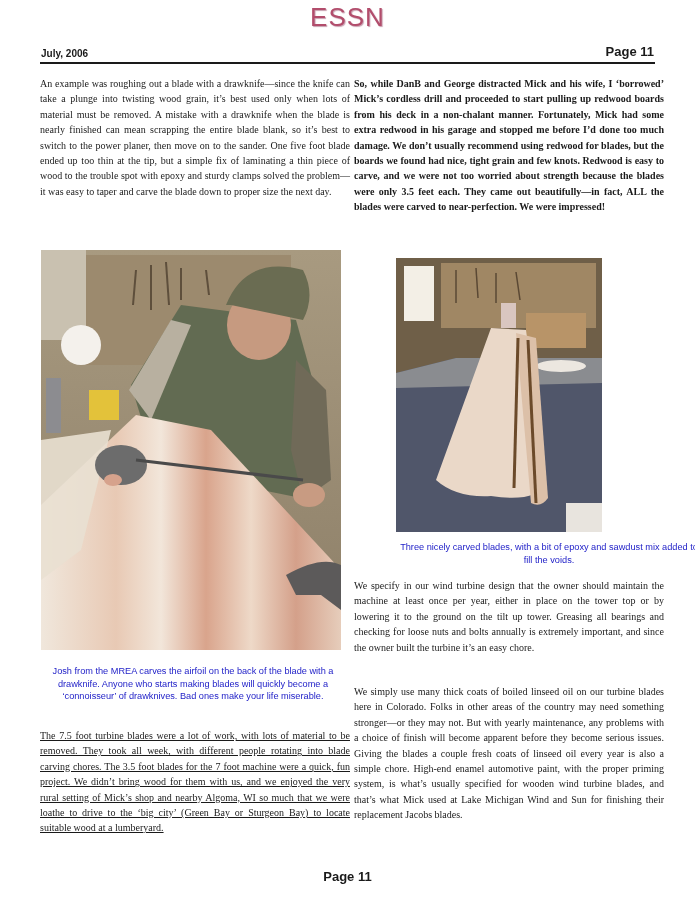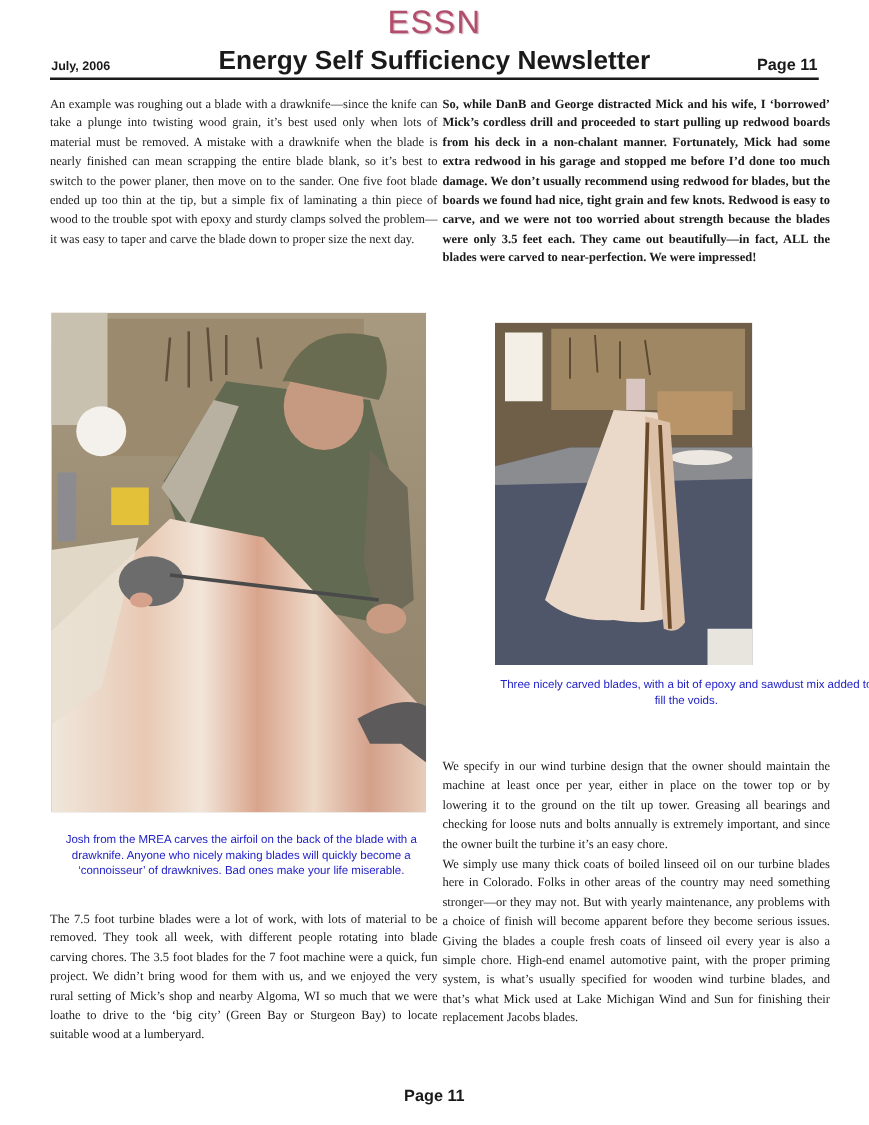--- a/index.html
+++ b/index.html
@@ -8,42 +8,41 @@
   .header { position: absolute; left: 40px; top: 36px; width: 615px; height: 26px; border-bottom: 2px solid #1a1a1a; font-family: "Liberation Sans", sans-serif; font-weight: bold; }
   .header .date { position: absolute; left: 1px; bottom: 3px; font-size: 10px; }
   .header .title { position: absolute; left: 0; width: 615px; bottom: 1px; text-align: center; font-size: 21px; }
   .header .page { position: absolute; right: 1px; bottom: 3px; font-size: 13px; }
 
   .col { position: absolute; width: 310px; font-size: 10px; line-height: 15.4px; text-align: justify; }
   .col p { margin: 0; }
 
   #p1 { left: 40px; top: 76px; }
   #p2 { left: 354px; top: 76px; font-weight: bold; }
-  #p3 { left: 40px; top: 728px; }
-  #p4 { left: 354px; top: 578px; margin-top: 28px; }
+  #p3 { left: 40px; top: 728px; text-decoration: underline; }
+  #p4 { left: 354px; top: 578px; }
   #p5 { left: 354px; top: 684px; }
 
   .photo { position: absolute; overflow: hidden; }
   #photo-left { left: 41px; top: 250px; width: 300px; height: 400px; }
   #photo-right { left: 396px; top: 258px; width: 206px; height: 274px; }
 
   .caption { position: absolute; font-family: "Liberation Sans", sans-serif; font-size: 9.2px; line-height: 12.5px; color: #2222c8; text-align: center; }
   #caption-left { left: 40px; top: 665px; width: 306px; }
   #caption-right { left: 354px; top: 541px; width: 306px; margin-left: 42px; }
 
   .footer { position: absolute; left: 0; width: 695px; top: 869px; text-align: center; font-family: "Liberation Sans", sans-serif; font-weight: bold; font-size: 13px; }
 </style>
 </head>
 <body>
 
 <div class="logo">ESSN</div>
 
 <div class="header">
   <span class="date">July, 2006</span>
-  <span class="title">Energy Self Sufficiency Newsletter</span>
   <span class="page">Page 11</span>
 </div>
 
 <div class="col" id="p1">
   <p>An example was roughing out a blade with a drawknife—since the knife can take a plunge into twisting wood grain, it’s best used only when lots of material must be removed. A mistake with a drawknife when the blade is nearly finished can mean scrapping the entire blade blank, so it’s best to switch to the power planer, then move on to the sander. One five foot blade ended up too thin at the tip, but a simple fix of laminating a thin piece of wood to the trouble spot with epoxy and sturdy clamps solved the problem—it was easy to taper and carve the blade down to proper size the next day.</p>
 </div>
 
 <div class="col" id="p2">
   <p>So, while DanB and George distracted Mick and his wife, I ‘borrowed’ Mick’s cordless drill and proceeded to start pulling up redwood boards from his deck in a non-chalant manner. Fortunately, Mick had some extra redwood in his garage and stopped me before I’d done too much damage. We don’t usually recommend using redwood for blades, but the boards we found had nice, tight grain and few knots. Redwood is easy to carve, and we were not too worried about strength because the blades were only 3.5 feet each. They came out beautifully—in fact, ALL the blades were carved to near-perfection. We were impressed!</p>
 </div>
@@ -97,21 +96,21 @@
 
     <ellipse cx="80" cy="215" rx="26" ry="20" fill="#6c6c6c"></ellipse>
     <ellipse cx="72" cy="230" rx="9" ry="6" fill="#d6a28c"></ellipse>
 
     <line x1="95" y1="210" x2="262" y2="230" stroke="#4a4a4a" stroke-width="3"></line>
 
     <path d="M245 325 Q280 305 300 315 L300 360 L280 345 Q265 345 255 345 Z" fill="#5c5a5a"></path>
   </svg>
 </div>
 
-<div class="caption" id="caption-left">Josh from the MREA carves the airfoil on the back of the blade with a drawknife.  Anyone who nicely making blades will quickly become a ‘connoisseur’ of drawknives.  Bad ones make your life miserable.</div>
+<div class="caption" id="caption-left">Josh from the MREA carves the airfoil on the back of the blade with a drawknife.  Anyone who starts making blades will quickly become a ‘connoisseur’ of drawknives.  Bad ones make your life miserable.</div>
 
 <div class="col" id="p3">
   <p>The 7.5 foot turbine blades were a lot of work, with lots of material to be removed. They took all week, with different people rotating into blade carving chores. The 3.5 foot blades for the 7 foot machine were a quick, fun project. We didn’t bring wood for them with us, and we enjoyed the very rural setting of Mick’s shop and nearby Algoma, WI so much that we were loathe to drive to the ‘big city’ (Green Bay or Sturgeon Bay) to locate suitable wood at a lumberyard.</p>
 </div>
 
 <div class="photo" id="photo-right">
   <svg width="206" height="274" viewBox="0 0 206 274">
     <rect x="0" y="0" width="206" height="274" fill="#6f5f48"></rect>
 
     <rect x="8" y="8" width="30" height="55" fill="#f3efe6"></rect>

